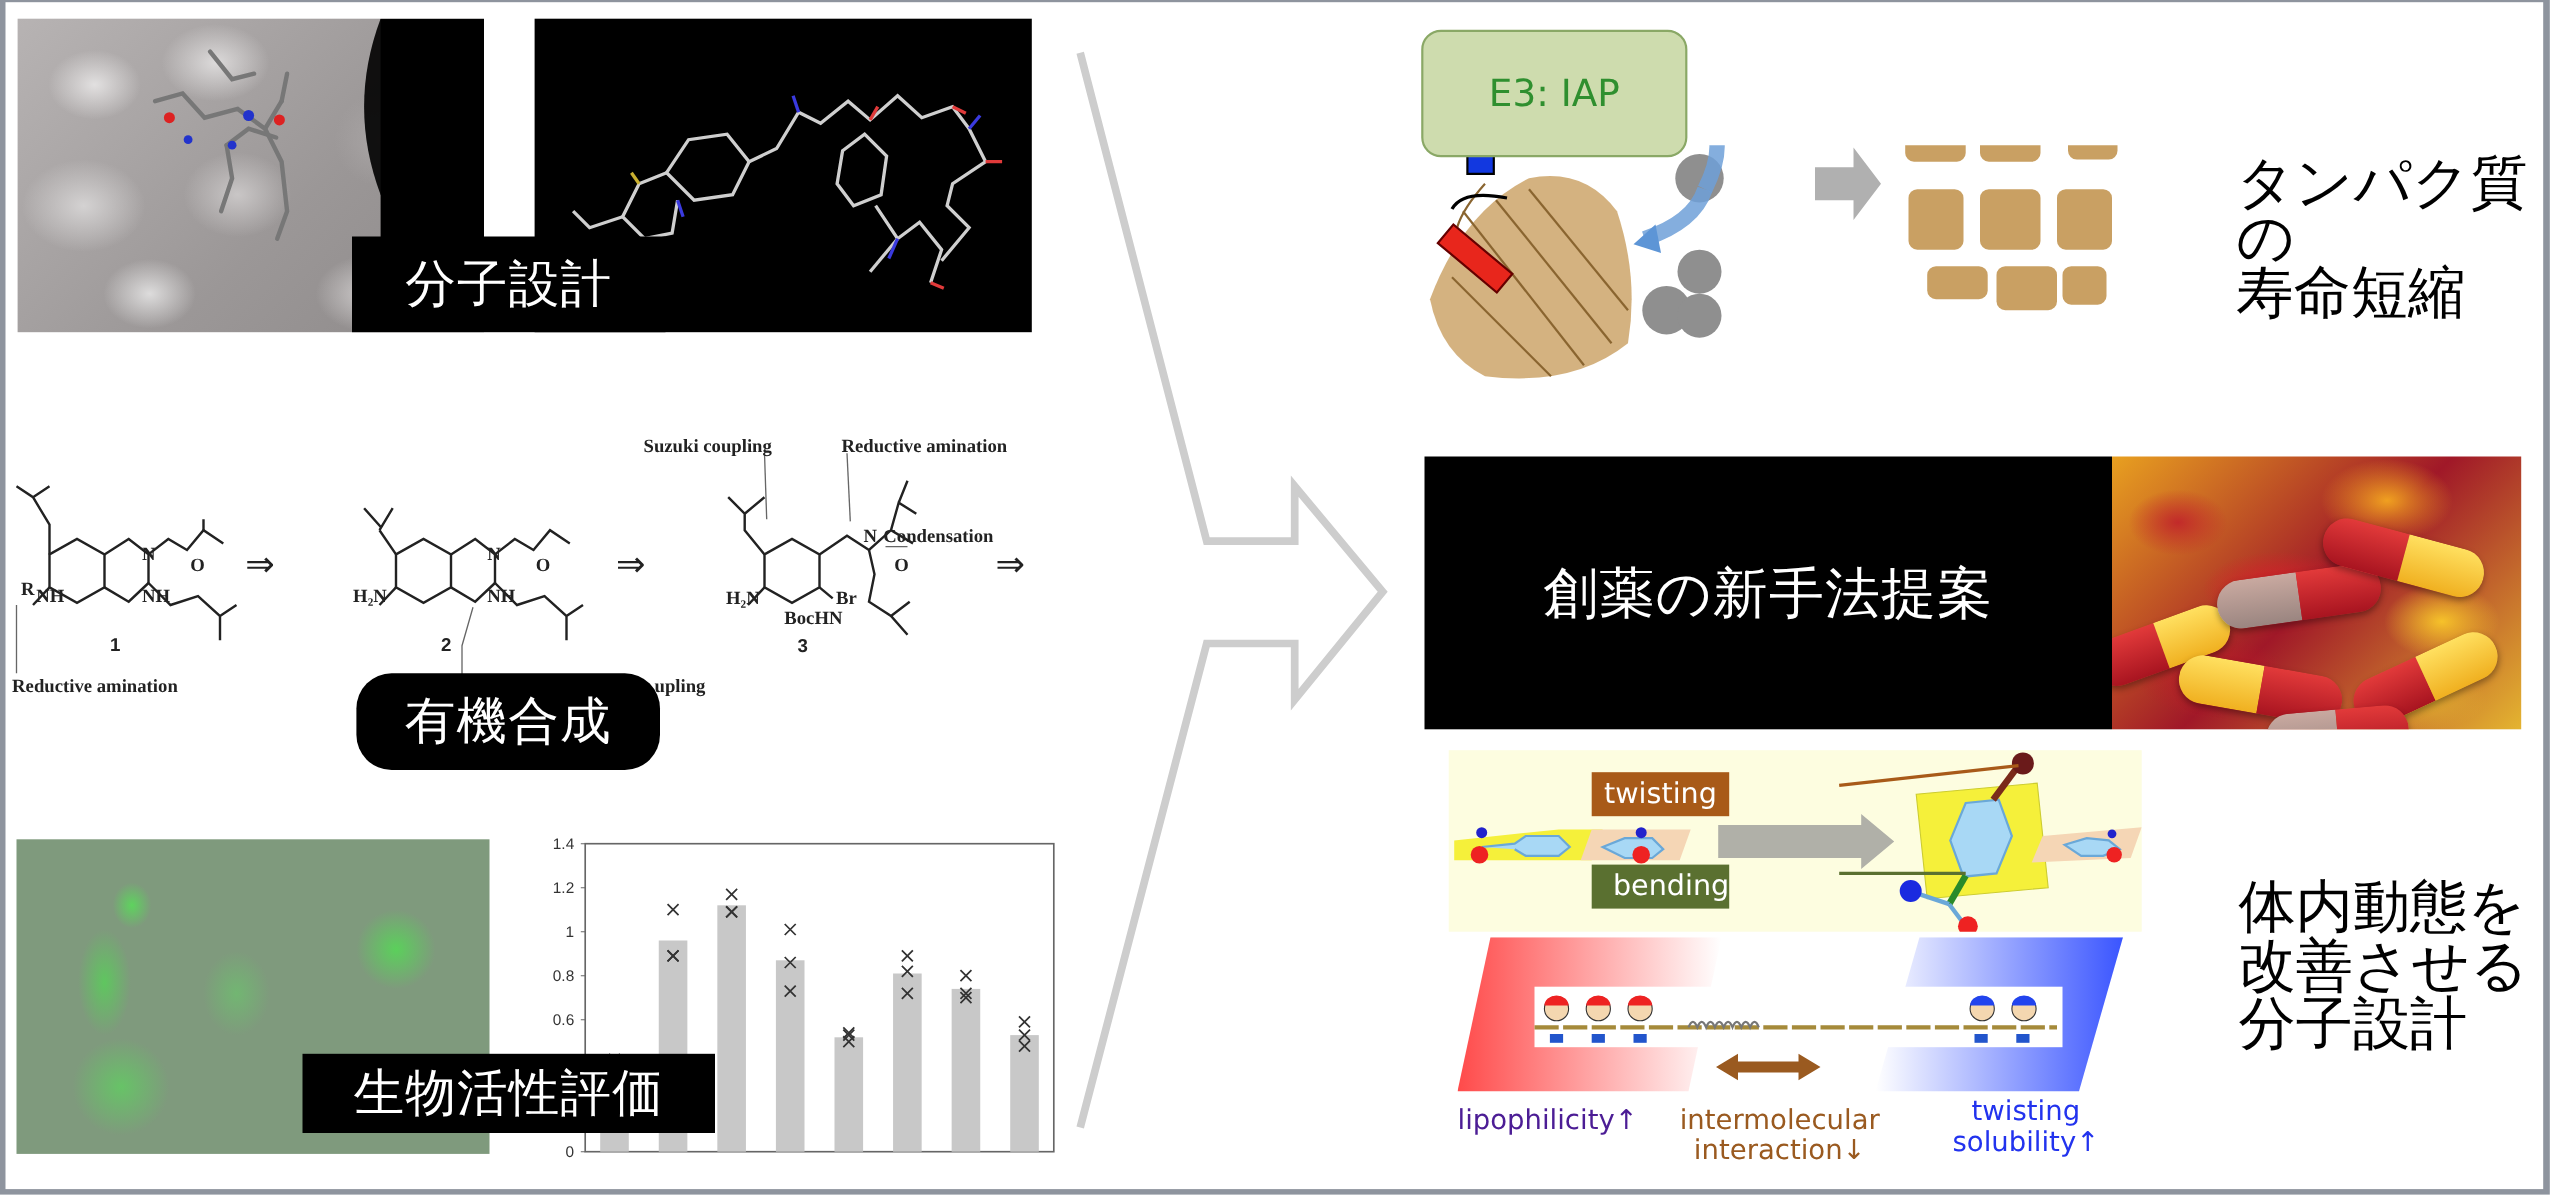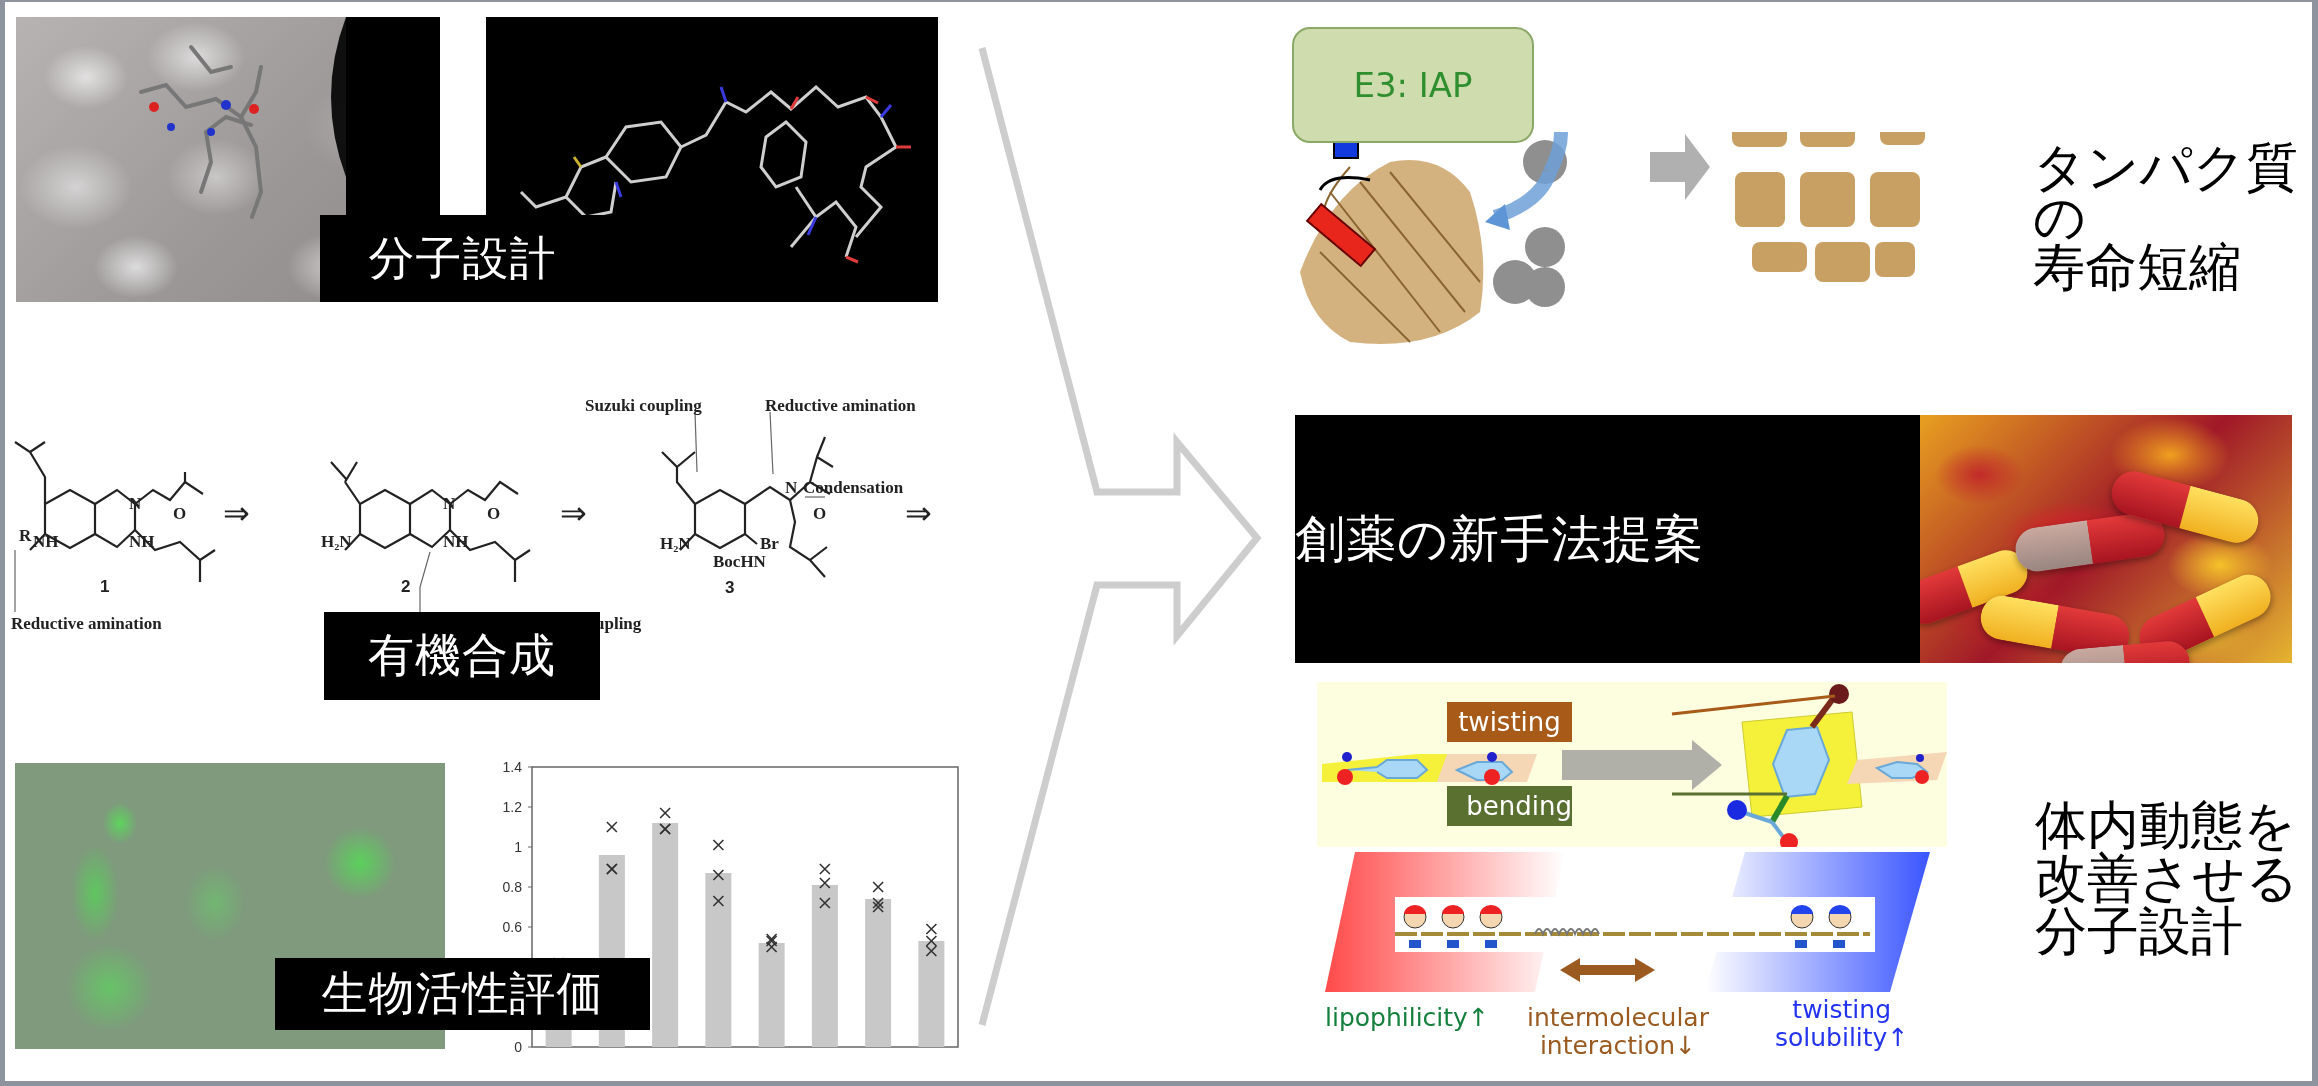--- a/index.html
+++ b/index.html
@@ -27,21 +27,21 @@
      radial-gradient(ellipse 55px 55px at 95px 225px,#67c367,transparent 80%),
      radial-gradient(ellipse 38px 48px at 200px 140px,#72b672,transparent 80%),
      radial-gradient(ellipse 45px 45px at 345px 100px,#5bd05b,transparent 80%),
      #7f9a7d;}
   .chart{left:475px;top:748px;width:485px;height:315px;}
   
   .big-arrow{left:0;top:0;width:2307px;height:1079px;pointer-events:none;}
   
   .e3-box{left:1287px;top:25px;width:238px;height:112px;background:#cedcae;border:2px solid #8aa866;border-radius:18px;display:flex;align-items:center;justify-content:center;color:#2f8f2f;font-size:34px;font-family:"DejaVu Sans",sans-serif;}
   .right-text{font-size:52px;color:#000;line-height:50px;font-family:"DejaVu Sans",sans-serif;}
-  .drug-panel{left:1290px;top:413px;width:625px;height:248px;background:#000;color:#fff;display:flex;align-items:center;font-size:50px;letter-spacing:1px;}
+  .drug-panel{left:1290px;top:413px;width:625px;height:248px;background:#000;color:#fff;display:flex;align-items:center;justify-content:center;font-size:50px;letter-spacing:1px;}
   .pills{left:1915px;top:413px;width:372px;height:248px;overflow:hidden;background:
     radial-gradient(ellipse 60px 40px at 60px 60px,#c22a2a,transparent 75%),
     radial-gradient(ellipse 80px 50px at 250px 40px,#f0a020,transparent 75%),
     radial-gradient(ellipse 90px 45px at 150px 120px,#d8202a,transparent 75%),
     radial-gradient(ellipse 70px 45px at 300px 150px,#f6c22a,transparent 75%),
     radial-gradient(ellipse 90px 50px at 90px 200px,#b81c28,transparent 75%),
     radial-gradient(ellipse 80px 40px at 280px 220px,#e0b030,transparent 75%),
     linear-gradient(135deg,#e8a020,#a01828 50%,#e4b430);}
   .pill{position:absolute;height:44px;border-radius:22px;overflow:hidden;display:flex;box-shadow:0 3px 6px rgba(0,0,0,.35);}
   .pill .red{background:linear-gradient(180deg,#e23a3a,#a81420);flex:1;}
@@ -161,21 +161,21 @@
     <span class="chem-text" style="left:808px;top:122px">O</span>
     <span class="chem-text" style="left:755px;top:152px">Br</span>
     <span class="chem-text" style="left:708px;top:170px">BocHN</span>
     <span class="cmpd-num" style="left:720px;top:196px">3</span>
     <span class="chem-text" style="left:900px;top:112px;font-size:32px;font-weight:normal">⇒</span>
 
     <span class="chem-text" style="left:6px;top:232px">Reductive amination</span>
     <span class="chem-text" style="left:590px;top:232px">upling</span>
   </div>
 
-  <div class="abs label-box" style="left:319px;top:610px;width:276px;height:88px;">有機合成</div>
+  <div class="abs label-box" style="left:319px;top:610px;width:276px;height:88px;border-radius:32px;">有機合成</div>
 
   <div class="abs cells"></div>
 
   <div class="abs chart">
     <svg id="chart-svg" width="485" height="315">
         <rect x="52" y="17" width="426" height="280" fill="#fff" stroke="#666" stroke-width="1.5"></rect>
         <line x1="48" x2="52" y1="297" y2="297" stroke="#666"></line>
         <text x="42" y="302" text-anchor="end" font-size="14" fill="#333" font-family="Liberation Sans, sans-serif">0</text>
         <line x1="48" x2="52" y1="257" y2="257" stroke="#666"></line>
         <text x="42" y="262" text-anchor="end" font-size="14" fill="#333" font-family="Liberation Sans, sans-serif">0.2</text>
@@ -383,21 +383,21 @@
       <circle cx="515" cy="65" r="11" fill="#f4d7b0" stroke="#333"></circle>
         <path d="M504 62 a11 9 0 0 1 22 0z" fill="#2244ee"></path>
       <rect x="470" y="88" width="12" height="8" fill="#2255cc"></rect>
         <rect x="508" y="88" width="12" height="8" fill="#2255cc"></rect>
     </g>
     <g fill="#9a5a20">
       <polygon points="235,118 255,106 255,113 310,113 310,106 330,118 310,130 310,123 255,123 255,130"></polygon>
     </g>
   </svg>
   <div class="tug-label" style="left:1320px;top:1002px">
-    <span style="color:#15803d">lipophilicity↑</span>
+    <span style="color:#4c1d95">lipophilicity↑</span>
   </div>
   <div class="tug-label" style="left:1522px;top:1002px;color:#9a5a20">
     <div>intermolecular</div>
     <div>interaction↓</div>
   </div>
   <div class="tug-label" style="left:1770px;top:994px;color:#2233ee">
     <div>twisting</div>
     <div>solubility↑</div>
   </div>
 

